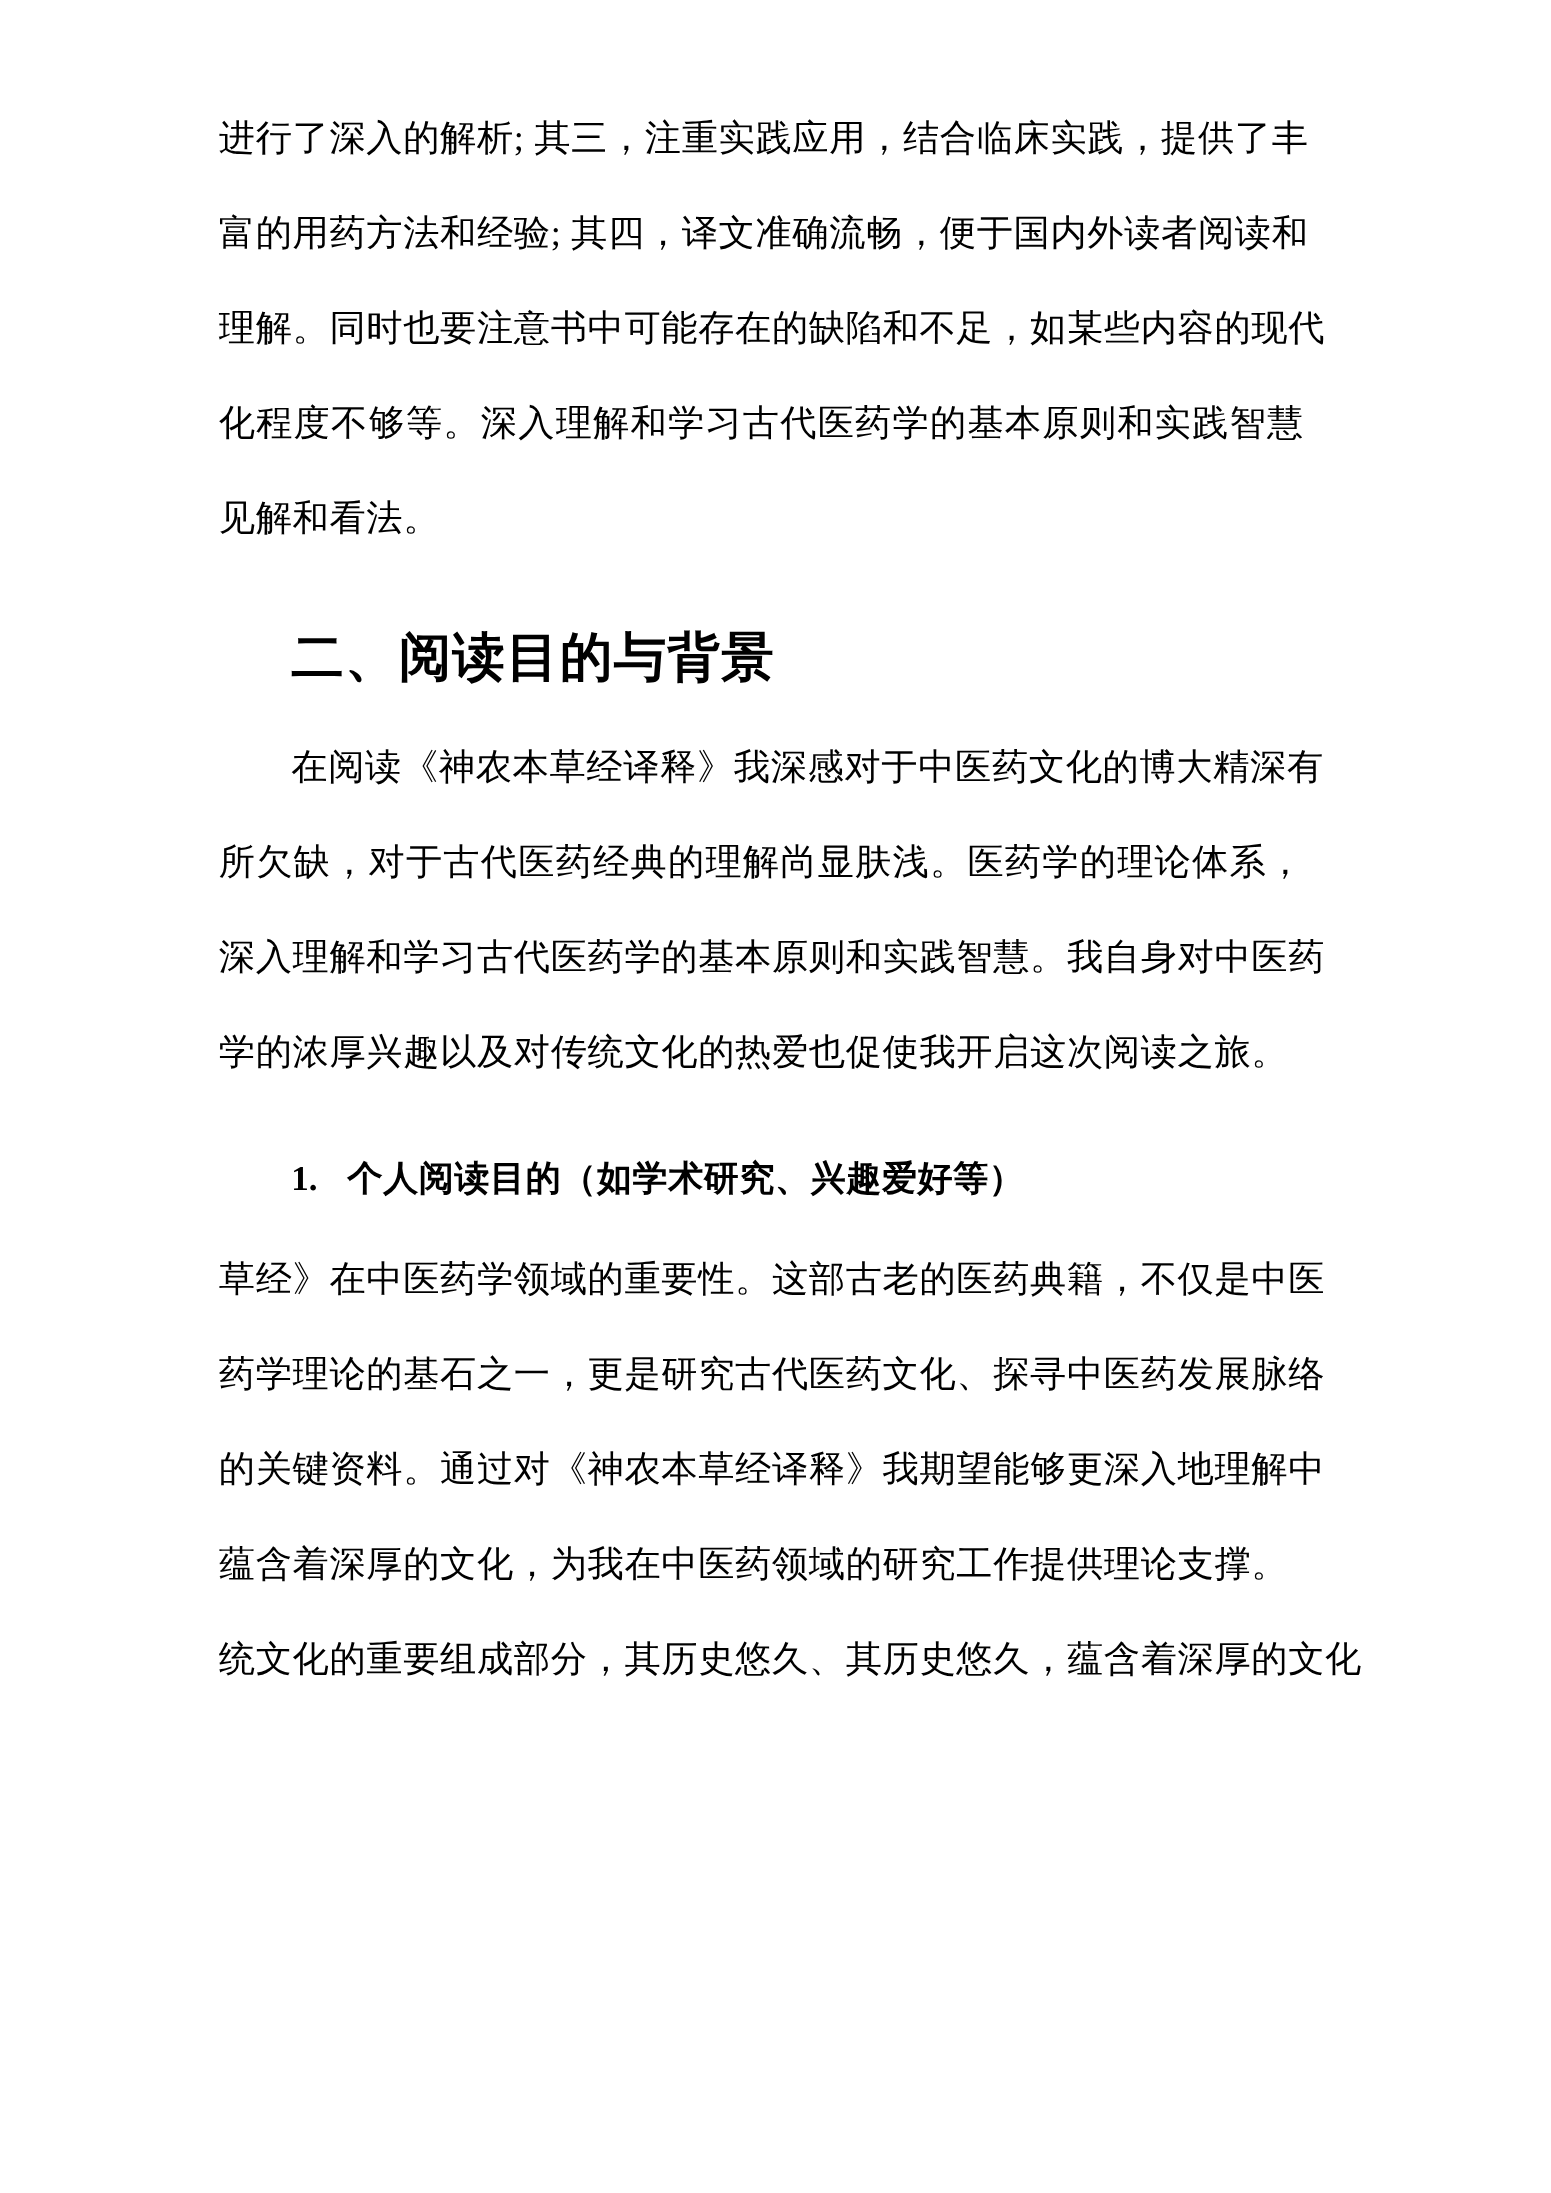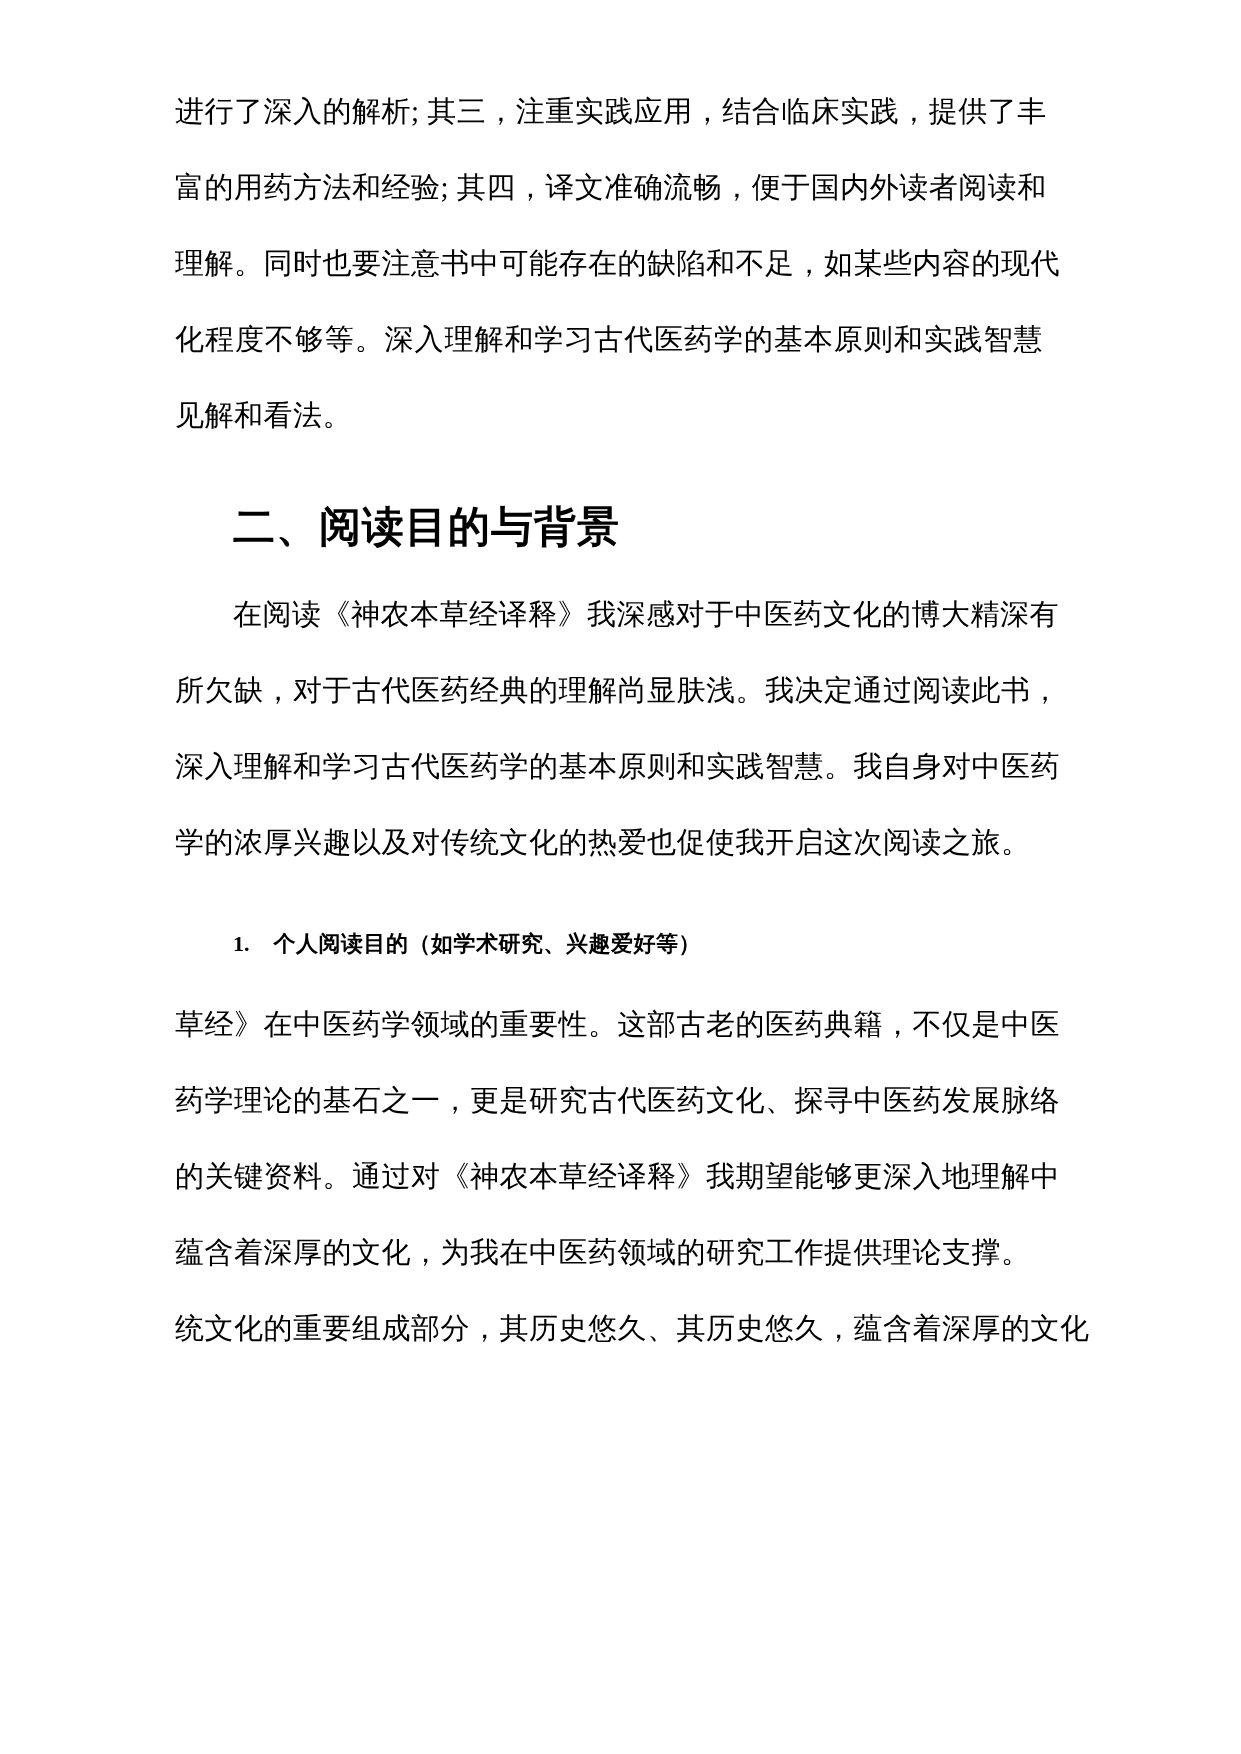--- a/index.html
+++ b/index.html
@@ -46,21 +46,21 @@
   .heading-1 {
     font-size: 42px;
     line-height: 40px;
     font-weight: bold;
     text-indent: 58px;
     margin: 54px 0 29px 0;
     white-space: nowrap;
     letter-spacing: 1px;
   }
   .heading-2 {
-    font-size: 22px;
+    font-size: 28px;
     line-height: 40px;
     font-weight: bold;
     margin: 44px 0 22px 0;
     padding-left: 58px;
     white-space: nowrap;
   }
   .heading-2 .num {
     display: inline-block;
     margin-right: 24px;
     letter-spacing: 0;
@@ -80,21 +80,21 @@
       <div class="line">富的用药方法和经验; 其四，译文准确流畅，便于国内外读者阅读和</div>
       <div class="line">理解。同时也要注意书中可能存在的缺陷和不足，如某些内容的现代</div>
       <div class="line">化程度不够等。深入理解和学习古代医药学的基本原则和实践智慧</div>
       <div class="line short">见解和看法。</div>
     </div>
 
     <div class="heading-1">二、阅读目的与背景</div>
 
     <div class="para">
       <div class="line indent">在阅读《神农本草经译释》我深感对于中医药文化的博大精深有</div>
-      <div class="line">所欠缺，对于古代医药经典的理解尚显肤浅。我决定通过阅读此书，</div>
+      <div class="line">所欠缺，对于古代医药经典的理解尚显肤浅。医药学的理论体系，</div>
       <div class="line">深入理解和学习古代医药学的基本原则和实践智慧。我自身对中医药</div>
       <div class="line short">学的浓厚兴趣以及对传统文化的热爱也促使我开启这次阅读之旅。</div>
     </div>
 
     <div class="heading-2">
       <span class="num">1.</span><span class="txt">个人阅读目的（如学术研究、兴趣爱好等）</span>
     </div>
 
     <div class="para">
       <div class="line">草经》在中医药学领域的重要性。这部古老的医药典籍，不仅是中医</div>

